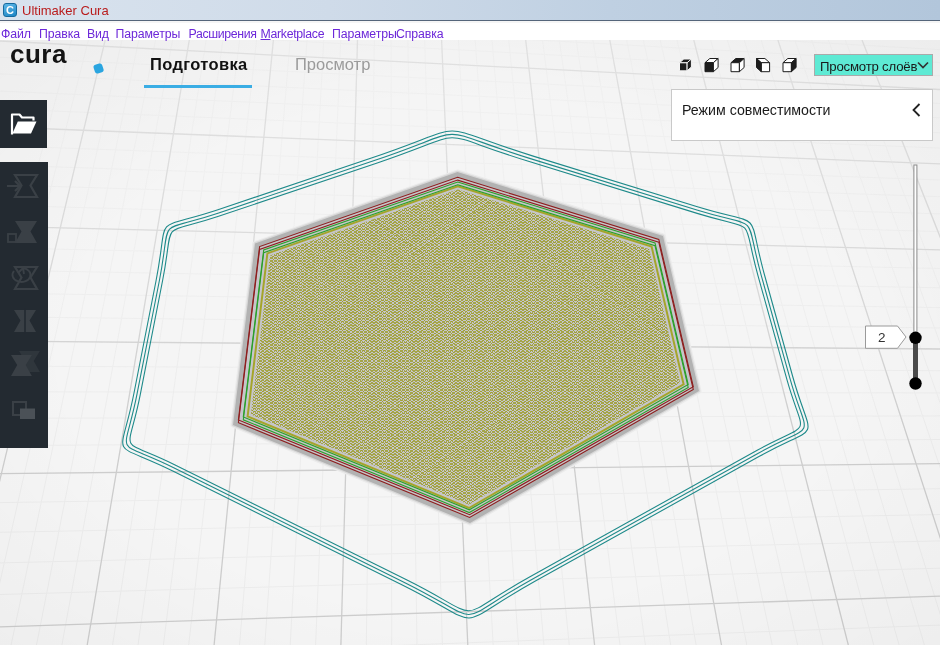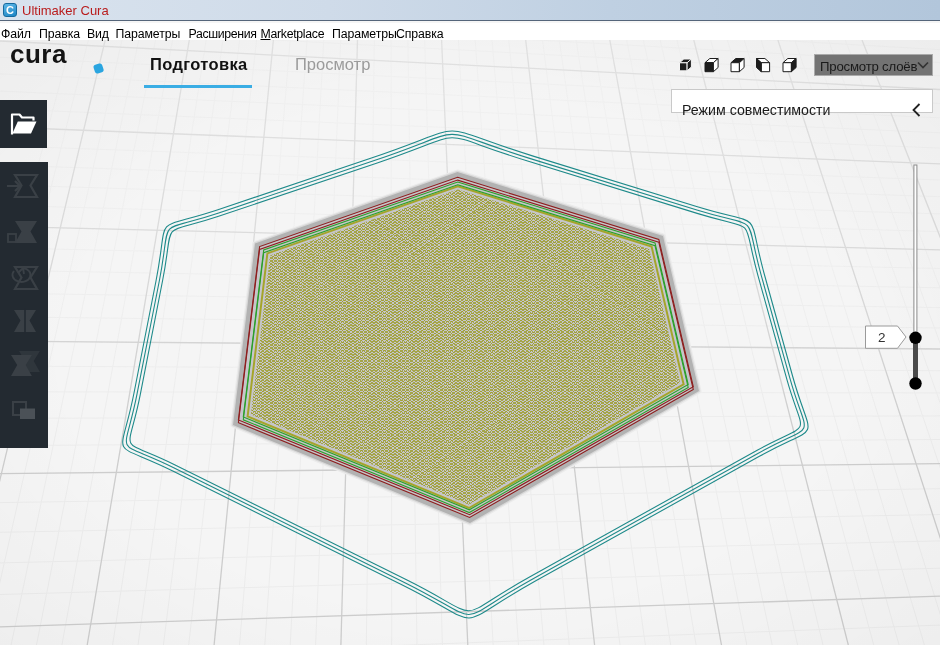--- a/index.html
+++ b/index.html
@@ -4,36 +4,36 @@
 html,body { width:940px; height:645px; overflow:hidden; font-family:"Liberation Sans",sans-serif; }
 #root { position:relative; width:940px; height:645px; background:#f5f5f5; }
 #titlebar { position:absolute; left:0; top:0; width:100%; height:21px;
   background:linear-gradient(90deg,#d9e3ee 0%,#cfdbe9 35%,#bfd0e2 65%,#b2c6db 100%);
   border-bottom:1.5px solid #55657a; }
 #titleicon { position:absolute; left:3px; top:3px; width:14px; height:14px; border-radius:3px;
   background:linear-gradient(160deg,#5db8e8 0%,#1c85c4 100%); border:1px solid #156a9e;
   color:#fff; font-weight:bold; font-size:11px; text-align:center; line-height:13px; }
 #titletext { position:absolute; left:22px; top:3px; font-size:13px; color:#b91c1c; }
 #menubar { position:absolute; left:0; top:22.5px; width:100%; height:17.5px; background:#fff; }
-#menubar span { position:absolute; top:4px; font-size:12.3px; color:#000000; letter-spacing:-0.1px; }
+#menubar span { position:absolute; top:4px; font-size:12.3px; color:#6d28d9; letter-spacing:-0.1px; }
 #viewport { position:absolute; left:0; top:40px; width:940px; height:605px; }
 #logo { position:absolute; left:10px; top:39px; font-size:26px; font-weight:bold; color:#141414;
   letter-spacing:0.5px; }
 #logodot { position:absolute; left:93.5px; top:63.5px; width:9px; height:8.6px; background:#2aa5e0;
   border-radius:2.5px; transform:rotate(-18deg); }
 .tab { position:absolute; top:55px; font-size:16.5px; }
 #tab1 { left:150px; font-weight:bold; color:#111; letter-spacing:0.35px;text-align:right; }
 #tab2 { left:295px; color:#9b9b9b; }
 #tabline { position:absolute; left:143.5px; top:84.5px; width:108.5px; height:3.2px; background:#3aade4; }
 #openbtn { position:absolute; left:0; top:100px; width:47px; height:48px; background:#232a31; }
 #toolbar { position:absolute; left:0; top:162px; width:48px; height:286px; background:#232a31; }
-#layerbox { position:absolute; left:814px; top:54px; width:119px; height:22px; background:#737373;
+#layerbox { position:absolute; left:814px; top:54px; width:119px; height:22px; background:#5eead4;
   border:1px solid #aaa; font-size:13.2px; color:#1a1a1a; letter-spacing:-0.2px; }
 #layerbox .t { position:absolute; left:5px; top:3.5px; }
-#compat { position:absolute; left:671px; top:89px; width:262px; height:24px; background:#fff;
+#compat { position:absolute; left:671px; top:89px; width:262px; height:52px; background:#fff;
   border:1px solid #c9c9c9; font-size:14.2px; color:#1a1a1a; }
 #compat .t { position:absolute; left:10px; top:12px; }
 </style></head><body>
 <div id="root">
   <svg id="viewport" width="940" height="605" viewBox="0 40 940 605">
     <defs>
         <clipPath id="infclip">
           <path d="M457.8,189.4L649.1,248.9L680.2,382.8L468.8,504.6L250.9,414.5L270.1,255.6Z"></path>
         </clipPath>
         <linearGradient id="gfadeg" x1="0" y1="0" x2="0" y2="1">

